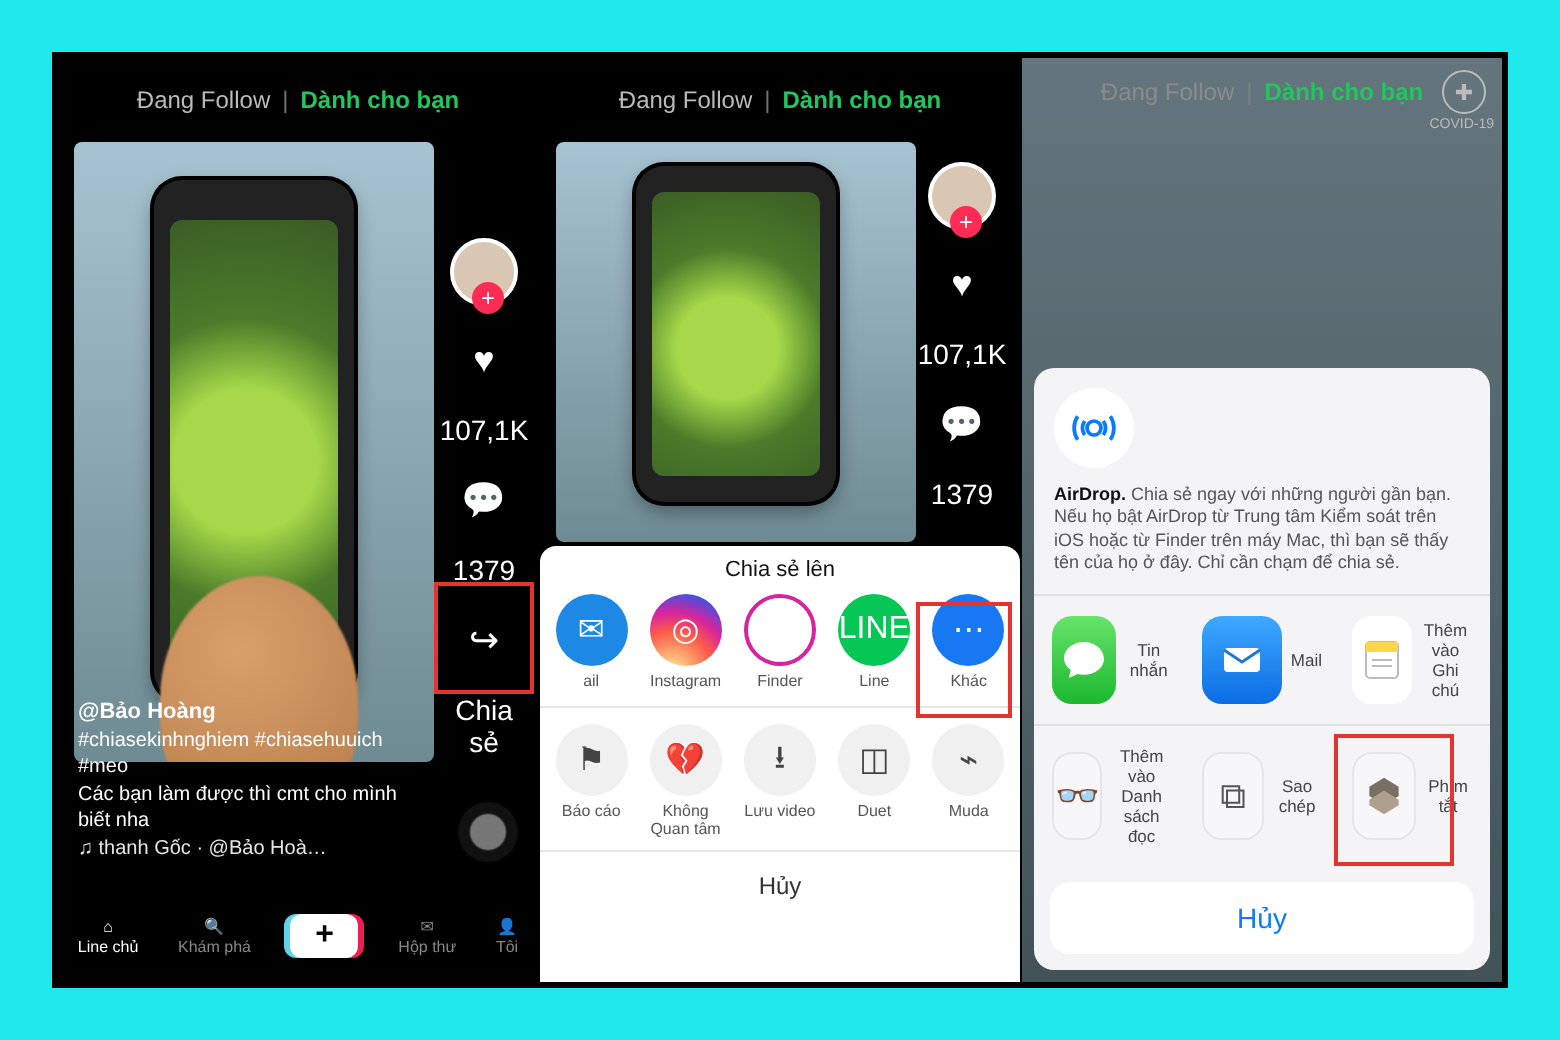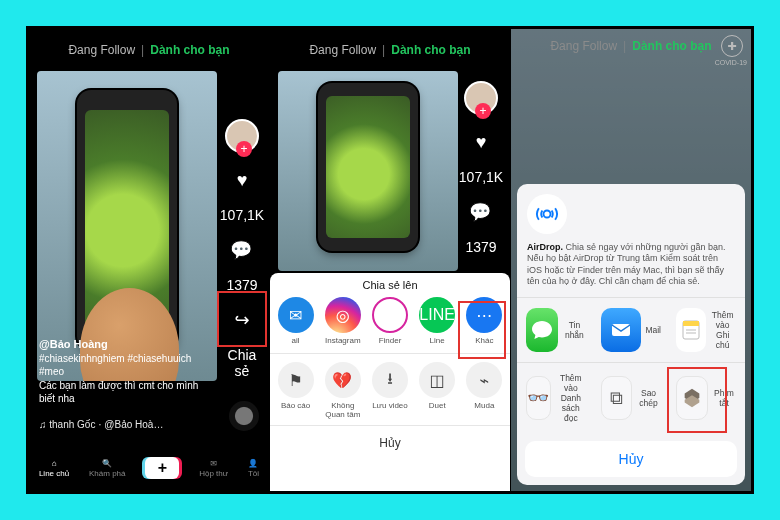--- a/index.html
+++ b/index.html
@@ -18,21 +18,21 @@
   .phone-in::after{content:"";position:absolute;inset:8%;background:radial-gradient(circle at 45% 55%, #a6d84a 0 28%, #4a7c2a 55%, #3a5b25 100%);border-radius:6px;}
   .hand { position:absolute; left:24%; bottom:-10%; width:55%; height:40%; background:radial-gradient(circle at 40% 30%, #d9a06b,#b47a4a); border-radius:50% 50% 42% 42%; filter:blur(.4px);}
   .right-rail { position:absolute; right:6px; top:90px; width:42px; display:flex; flex-direction:column; align-items:center; gap:10px; color:#fff; font-size:10px;}
   .rail-btn { width:34px; height:34px; border-radius:50%; background:rgba(0,0,0,.3); display:flex; align-items:center; justify-content:center; color:#fff;}
   .rail-lbl { color:#fff; font-size:14px; text-align:center; }
   .avatar { width:34px; height:34px; border-radius:50%; background:#d9c6b3; border:2px solid #fff; position:relative;}
   .avatar .plus { position:absolute; bottom:-6px; left:9px; width:16px; height:16px; background:#fe2c55; border-radius:50%; color:#fff; font-size:12px; line-height:16px; text-align:center;}
   .heart-ico, .comment-ico, .share-ico { font-size:18px; }
   .bottom-meta { position:absolute; left:10px; right:60px; bottom:60px; color:#fff; font-size:10px; line-height:1.35;}
   .author { font-weight:600; font-size:11px; }
-  .music { margin-top:12px; font-size:10px; opacity:.9;}
+  .music { margin-top:0; font-size:10px; opacity:.9;}
   .disc { position:absolute; right:10px; bottom:60px; width:30px; height:30px; border-radius:50%; background:radial-gradient(circle,#777 0 40%,#111 45% 100%); }
   .nav { position:absolute; left:0; right:0; bottom:0; height:46px; background:#000; display:flex; align-items:center; justify-content:space-around; color:#888; font-size:8px;}
   .nav-item { display:flex; flex-direction:column; align-items:center; gap:1px; }
   .nav-item.active { color:#fff; }
   .nav-add { width:34px; height:22px; border-radius:6px; background:#fff; color:#000; font-weight:900; font-size:16px; display:flex; align-items:center; justify-content:center; box-shadow:-3px 0 0 #61d4ea, 3px 0 0 #ee1d52;}
   .red-box { position:absolute; border:2px solid #e3342f; }
 
   
   .sheet2 { position:absolute; left:0; right:0; bottom:0; height:218px; background:#fff; border-radius:8px 8px 0 0; color:#111; }
   .sheet2 h4 { text-align:center; font-size:11px; font-weight:500; padding-top:6px;}

